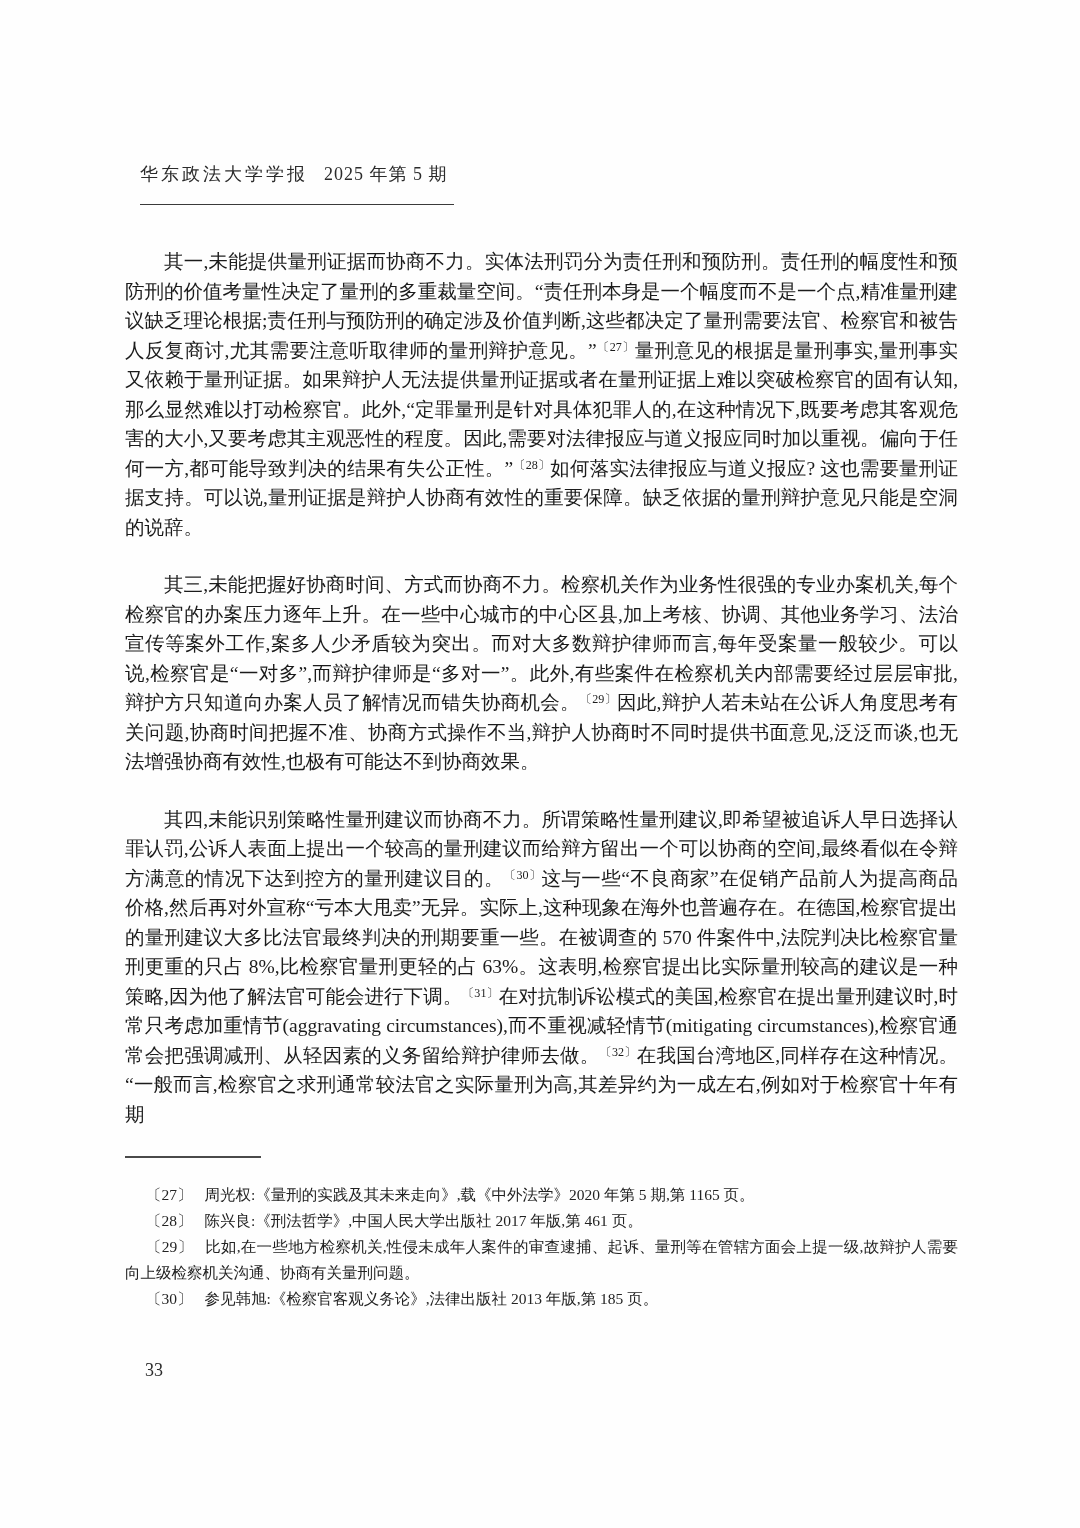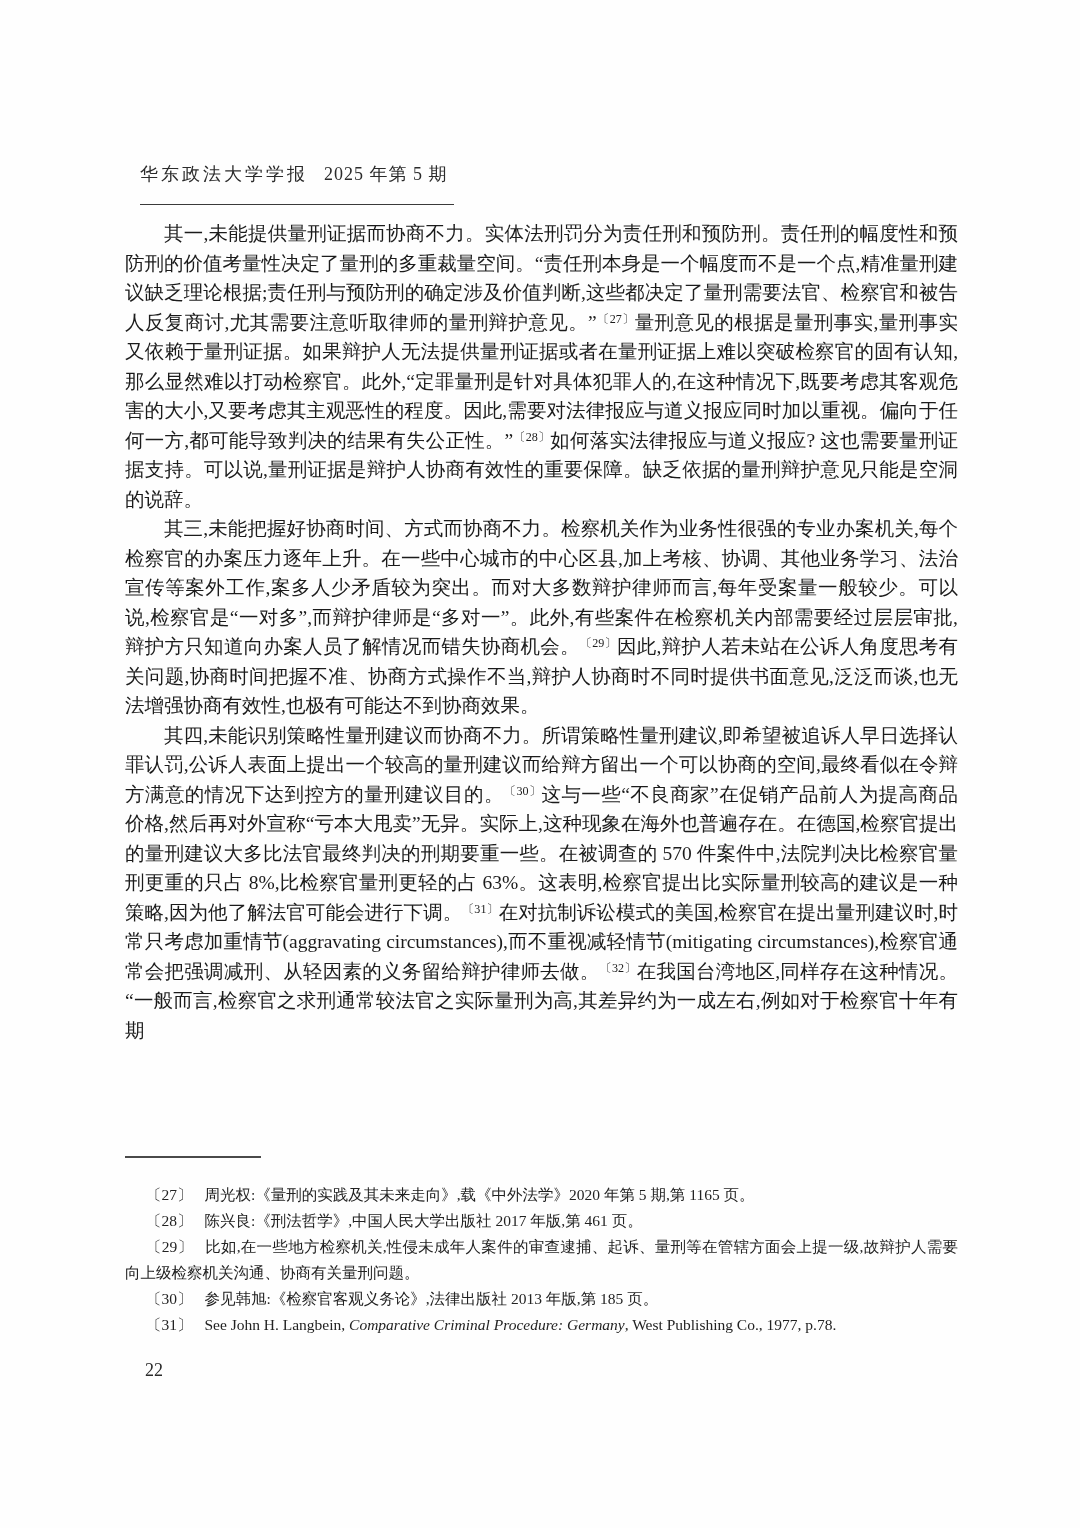--- a/index.html
+++ b/index.html
@@ -45,20 +45,21 @@
     font-size: 19.5px;
     line-height: 29.5px;
     text-align: justify;
     color: #1b1b1b;
   }
   .para {
     margin: 0;
   }
   .para.indent {
     text-indent: 2em;
+    margin-top: 28px;
   }
   .para sup {
     font-size: 0.62em;
     line-height: 0;
     vertical-align: 6px;
     letter-spacing: 0;
   }
   
   .fn-sep {
     position: absolute;
@@ -110,18 +111,17 @@
       <p class="para indent"><span>其四,未能识别策略性量刑建议而协商不力。所谓策略性量刑建议,即希望被追诉人早日选择认罪认罚,公诉人表面上提出一个较高的量刑建议而给辩方留出一个可以协商的空间,最终看似在令辩方满意的情况下达到控方的量刑建议目的。</span><sup>〔30〕</sup><span>这与一些“不良商家”在促销产品前人为提高商品价格,然后再对外宣称“亏本大甩卖”无异。实际上,这种现象在海外也普遍存在。在德国,检察官提出的量刑建议大多比法官最终判决的刑期要重一些。在被调查的 570 件案件中,法院判决比检察官量刑更重的只占 8%,比检察官量刑更轻的占 63%。这表明,检察官提出比实际量刑较高的建议是一种策略,因为他了解法官可能会进行下调。</span><sup>〔31〕</sup><span>在对抗制诉讼模式的美国,检察官在提出量刑建议时,时常只考虑加重情节(aggravating circumstances),而不重视减轻情节(mitigating circumstances),检察官通常会把强调减刑、从轻因素的义务留给辩护律师去做。</span><sup>〔32〕</sup><span>在我国台湾地区,同样存在这种情况。“一般而言,检察官之求刑通常较法官之实际量刑为高,其差异约为一成左右,例如对于检察官十年有期</span></p>
     </main>
 
   <div class="fn-sep"></div>
 
   <section class="footnotes">
       <p class="footnote"><span class="fn-marker">〔27〕</span><span>周光权:《量刑的实践及其未来走向》,载《中外法学》2020 年第 5 期,第 1165 页。</span></p>
       <p class="footnote"><span class="fn-marker">〔28〕</span><span>陈兴良:《刑法哲学》,中国人民大学出版社 2017 年版,第 461 页。</span></p>
       <p class="footnote"><span class="fn-marker">〔29〕</span><span>比如,在一些地方检察机关,性侵未成年人案件的审查逮捕、起诉、量刑等在管辖方面会上提一级,故辩护人需要向上级检察机关沟通、协商有关量刑问题。</span></p>
       <p class="footnote"><span class="fn-marker">〔30〕</span><span>参见韩旭:《检察官客观义务论》,法律出版社 2013 年版,第 185 页。</span></p>
-      <p class="footnote"><span class="fn-marker">〔31〕</span><span>See John H. Langbein, </span><span class="italic">Comparative Criminal Procedure: Germany</span><span>, West Publishing Co., 1977, p.78.</span></p>
     </section>
 
-  <div class="page-number">22</div>
+  <div class="page-number">33</div>
 
 </div>
 
 </body></html>

